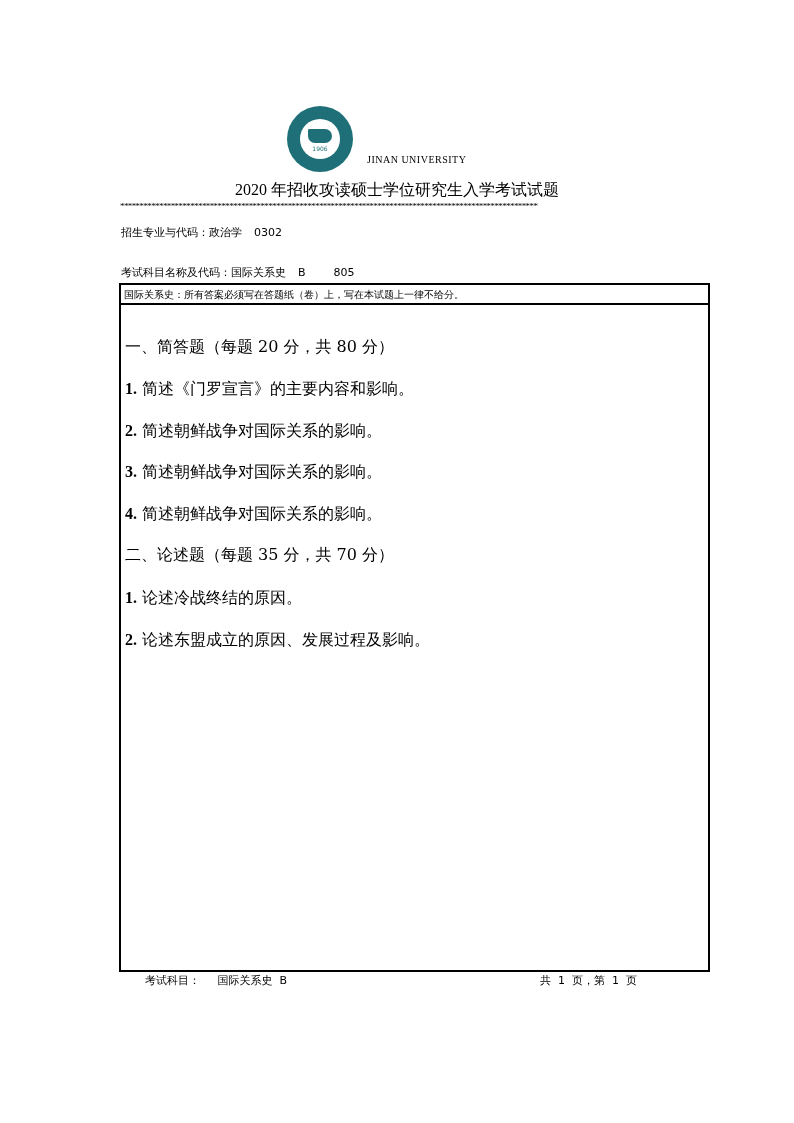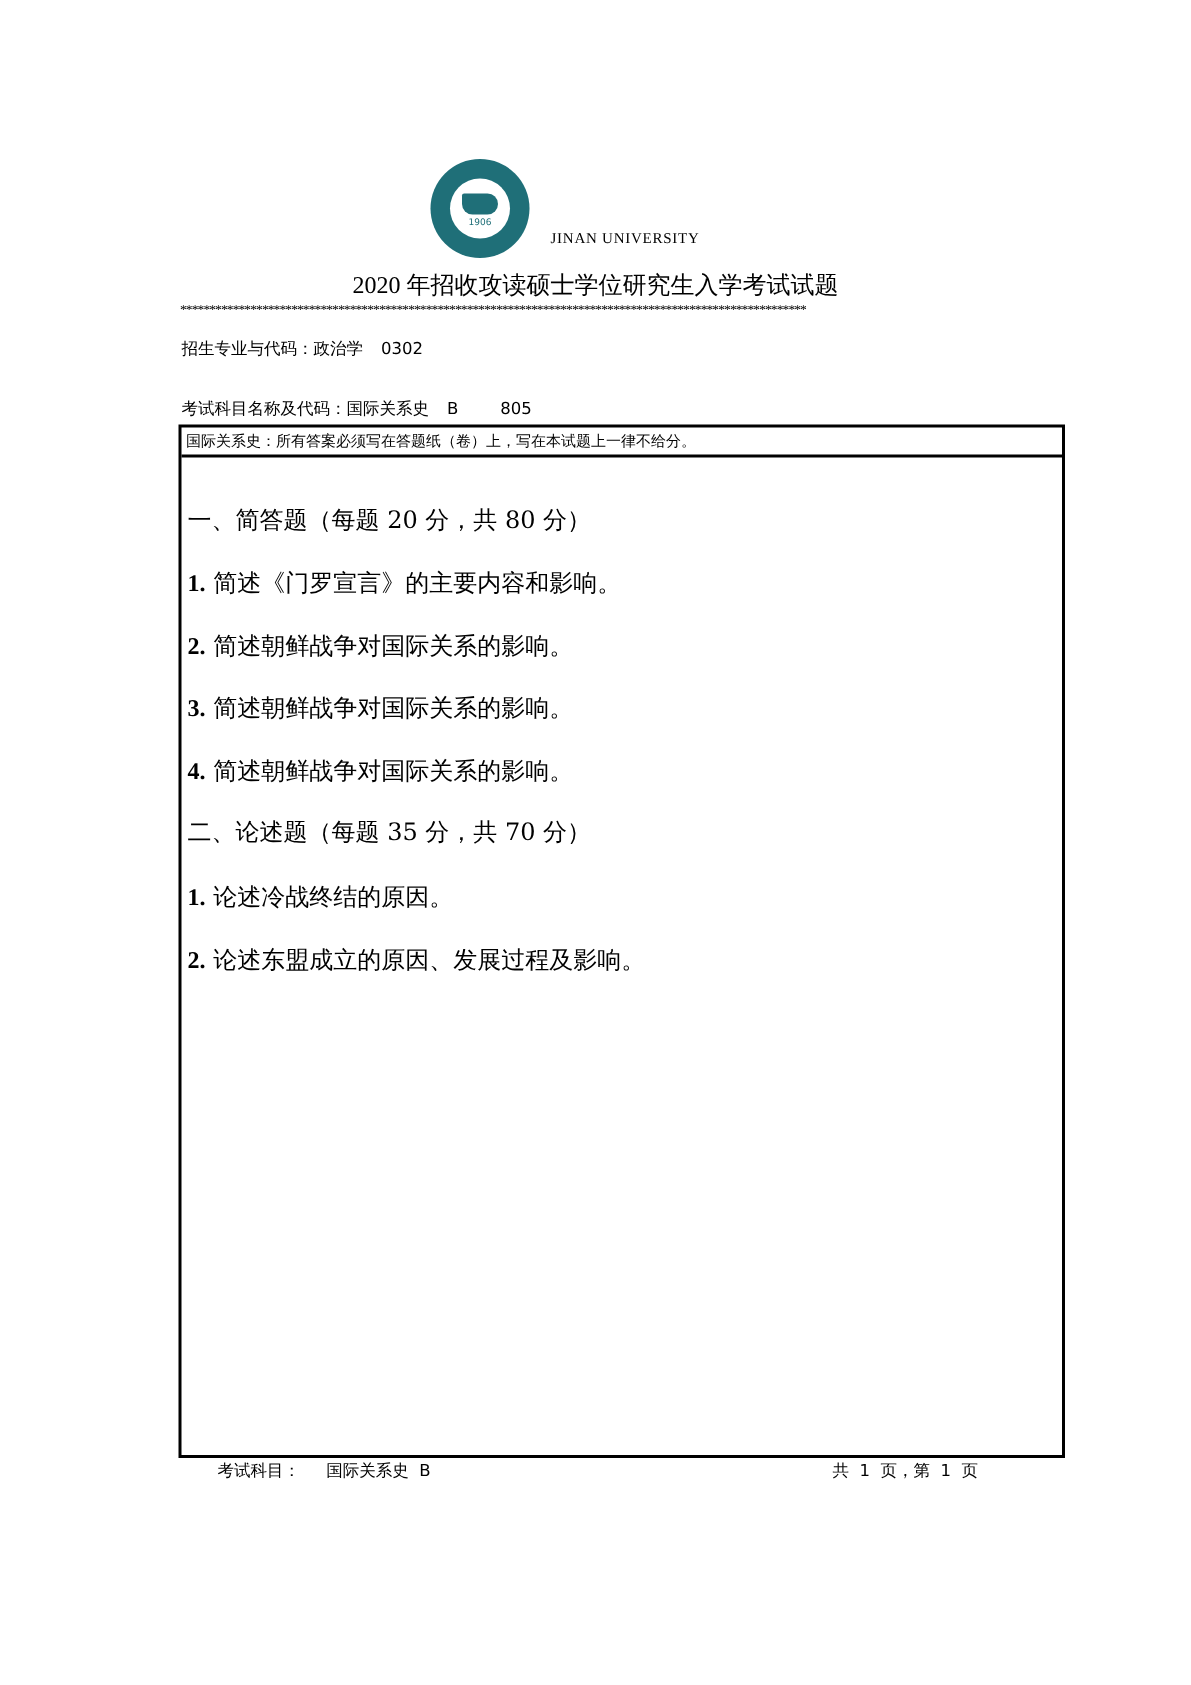--- a/index.html
+++ b/index.html
@@ -80,13 +80,13 @@
 <div class="abs q" style="top:588px;">
   <span class="num">1.</span>&nbsp;<span>论述冷战终结的原因。</span>
 </div>
 <div class="abs q" style="top:630px;">
   <span class="num">2.</span>&nbsp;<span>论述东盟成立的原因、发展过程及影响。</span>
 </div>
 
 <div class="abs footer" style="left:145px;">
   <span>考试科目：</span>&nbsp;&nbsp;&nbsp;&nbsp;&nbsp;<span>国际关系史</span>&nbsp;&nbsp;<span>B</span>
 </div>
-<div class="abs footer" style="left:555px; white-space:pre;">共  1  页，第  1  页</div>
+<div class="abs footer" style="left:540px; white-space:pre;">共  1  页，第  1  页</div>
 
 </body></html>

